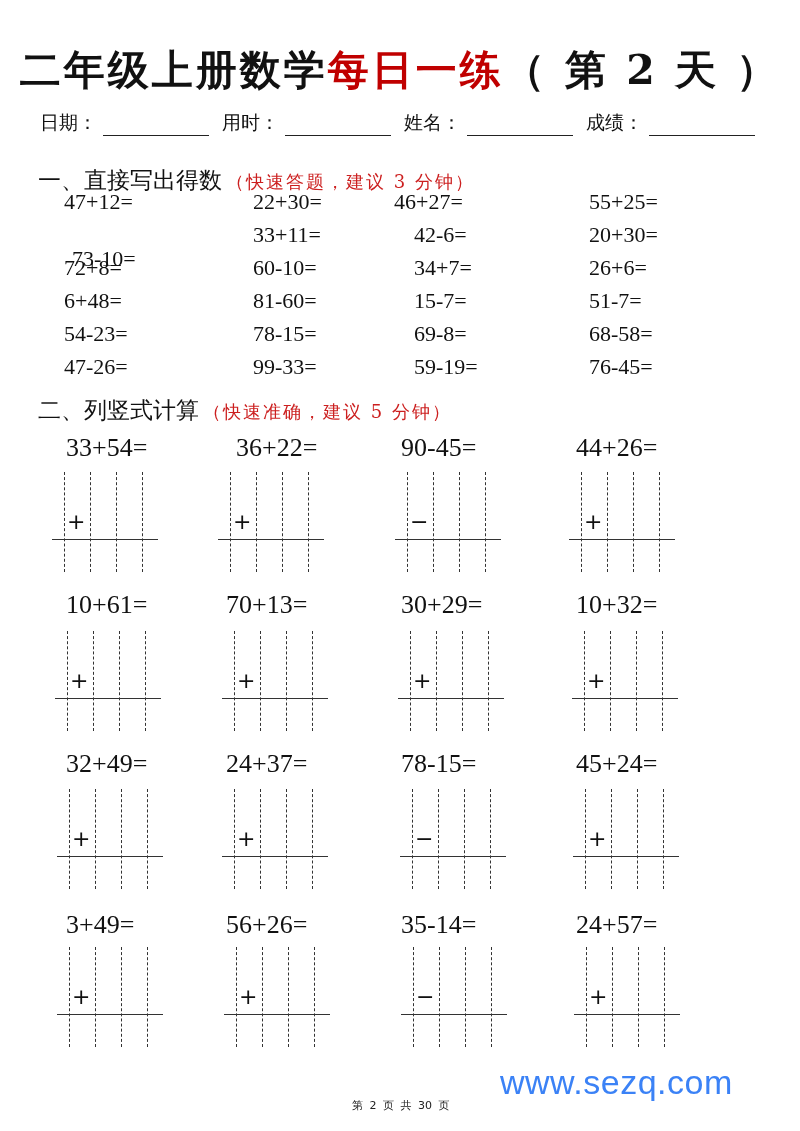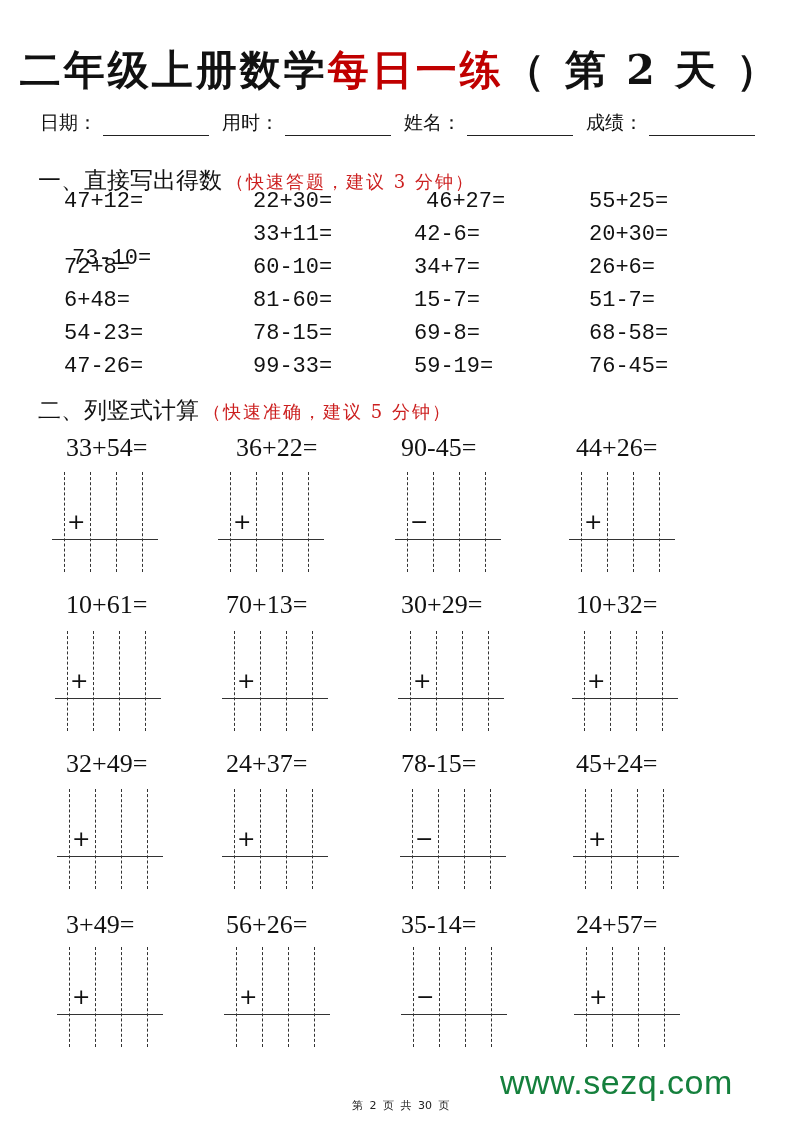--- a/index.html
+++ b/index.html
@@ -4,27 +4,27 @@
 <style>
   html, body { margin:0; padding:0; background:#ffffff; }
   body { width:800px; height:1131px; position:relative; overflow:hidden; font-family:"DejaVu Serif", serif; color:#111; }
   .title { position:absolute; top:44px; left:0; width:800px; text-align:center; font-size:41px; font-weight:bold; letter-spacing:3px; font-family:"DejaVu Serif", serif; line-height:52px; white-space:nowrap; }
   .title .red { color:#c00000; }
   .info { position:absolute; top:110px; left:40px; width:730px; font-family:"DejaVu Sans", sans-serif; font-size:19px; display:flex; }
   .info .field { display:flex; align-items:flex-end; margin-right:13px; }
   .info .blank { display:inline-block; width:106px; border-bottom:1.5px solid #222; height:20px; margin-left:6px; }
   .section-title { position:absolute; left:38px; font-size:23px; font-family:"DejaVu Sans", sans-serif; white-space:nowrap; }
   .section-title .note { color:#cc1f1f; font-size:18px; font-family:"DejaVu Serif", serif; letter-spacing:2px; margin-left:4px; }
-  .oral { position:absolute; font-size:22px; font-family:Liberation Mono, monospace; white-space:nowrap; }
+  .oral { position:absolute; font-size:22px; font-family:Liberation Serif, serif; white-space:nowrap; }
   .vprob { position:absolute; font-size:26px; font-family:"Liberation Serif", serif; white-space:nowrap;text-align:right; }
   .grid { position:absolute; width:106px; height:100px; }
   .grid .vl { position:absolute; top:0; width:0; height:100px; border-left:1.4px dashed #333; }
   .grid .hl { position:absolute; left:0; width:106px; height:0; border-top:1.6px solid #333; top:67px; }
   .grid .op { position:absolute; left:15px; top:38px; font-size:22px; font-family:"DejaVu Sans", sans-serif; line-height:24px; }
-  .watermark { position:absolute; left:500px; top:1063px; font-size:34px; color:#15803d; font-family:"Liberation Sans", sans-serif; letter-spacing:0.5px; }
+  .watermark { position:absolute; left:500px; top:1063px; font-size:34px; color:#3b82f6; font-family:"Liberation Sans", sans-serif; letter-spacing:0.5px; }
   .footer { position:absolute; left:352px; top:1098px; font-size:11px; color:#222; font-family:"DejaVu Sans", sans-serif; word-spacing:3px; }
 </style>
 </head>
 <body>
 
 <div class="title">
   <span>二年级上册数学</span><span class="red">每日一练</span><span>（ 第 2 天 ）</span>
 </div>
 
 <div class="info">
@@ -45,21 +45,21 @@
       <span class="blank"></span>
     </div>
 </div>
 
 <div class="section-title" style="top:148px;margin-top:17px;">
   <span>一、直接写出得数</span><span class="note">（快速答题，建议 3 分钟）</span>
 </div>
 <div id="oral-container">
     <div class="oral" style="left: 64px; top: 189px;">47+12=</div>
     <div class="oral" style="left: 253px; top: 189px;">22+30=</div>
-    <div class="oral" style="left: 426px; top: 189px;">46+27=</div>
+    <div class="oral" style="left: 394px; top: 189px;">46+27=</div>
     <div class="oral" style="left: 589px; top: 189px;">55+25=</div>
     <div class="oral" style="left: 72px; top: 222px; margin-top: 24px;">73-10=</div>
     <div class="oral" style="left: 253px; top: 222px;">33+11=</div>
     <div class="oral" style="left: 414px; top: 222px;">42-6=</div>
     <div class="oral" style="left: 589px; top: 222px;">20+30=</div>
     <div class="oral" style="left: 64px; top: 255px;">72+8=</div>
     <div class="oral" style="left: 253px; top: 255px;">60-10=</div>
     <div class="oral" style="left: 414px; top: 255px;">34+7=</div>
     <div class="oral" style="left: 589px; top: 255px;">26+6=</div>
     <div class="oral" style="left: 64px; top: 288px;">6+48=</div>

